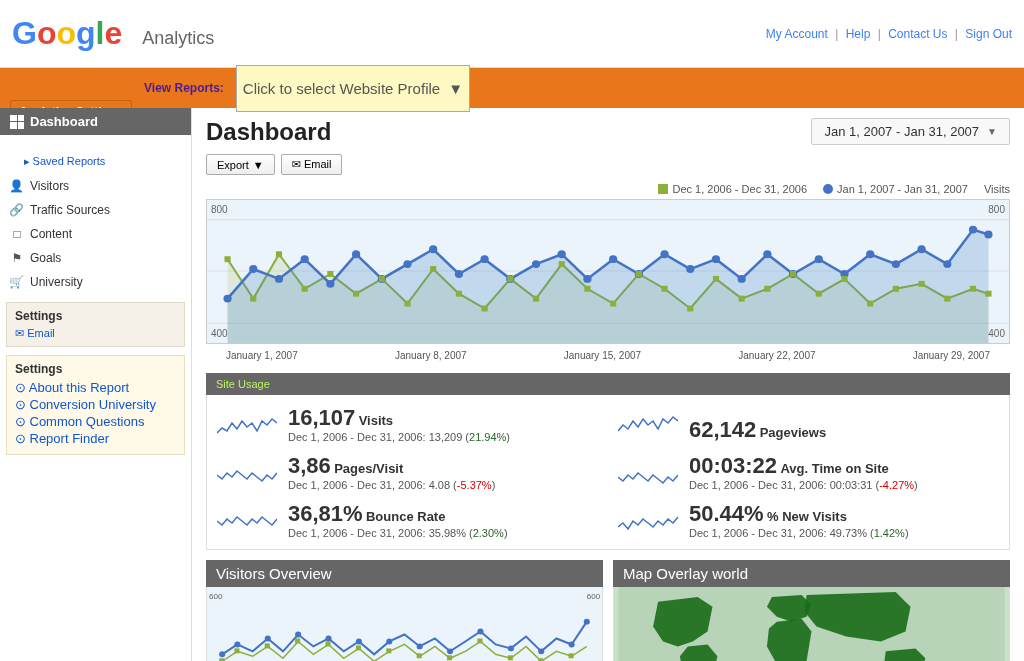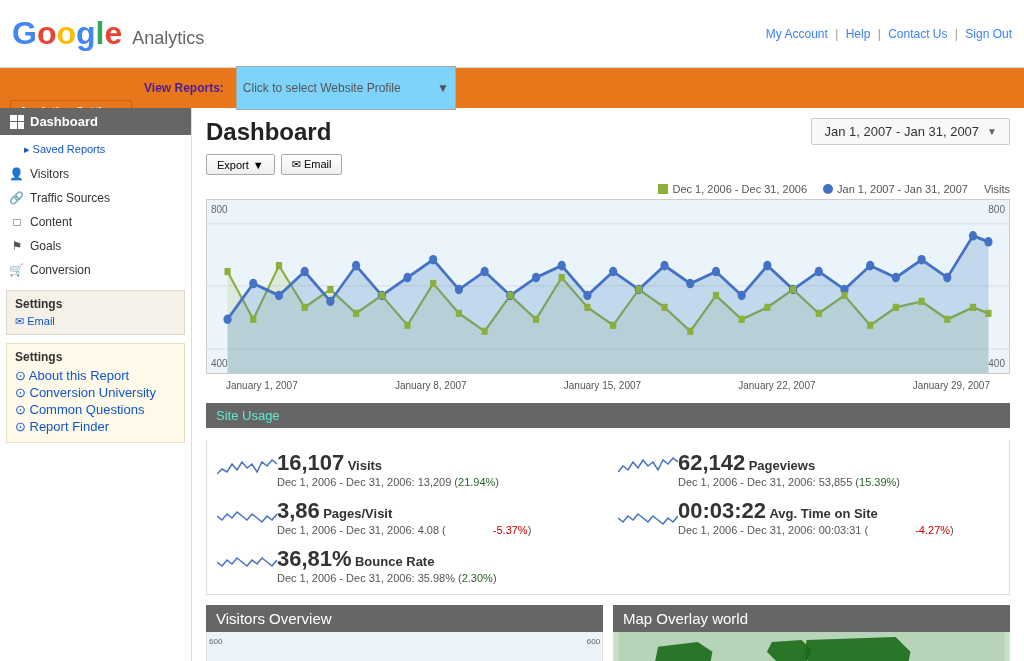--- a/index.html
+++ b/index.html
@@ -8,41 +8,41 @@
     
     #header { display: flex; align-items: center; justify-content: space-between; padding: 8px 12px; border-bottom: 1px solid #ddd; height: 68px; }
     #logo { display: flex; align-items: baseline; gap: 4px; }
     .logo-google { font-size: 32px; font-weight: bold; }
     .logo-g { color: #4285F4; }
     .logo-o1 { color: #EA4335; }
     .logo-o2 { color: #FBBC05; }
     .logo-g2 { color: #4285F4; }
     .logo-l { color: #34A853; }
     .logo-e { color: #EA4335; }
-    .logo-analytics { font-size: 18px; color: #666; font-weight: normal; margin-left: 6px; }
+    .logo-analytics { font-size: 18px; color: #666; font-weight: normal; margin-left: 16px; }
     #header-nav { font-size: 12px; color: #555; }
     #header-nav a { color: #3b82f6; text-decoration: none; margin-top: 36px; }
     #header-nav span { margin: 0 4px; color: #999; }
 
     
     #orange-bar { background: #E8761A; display: flex; align-items: center; padding: 6px 10px; gap: 12px; height: 40px; }
     #analytics-settings-btn { background: #E8761A; color: #fff; font-weight: bold; font-size: 12px; border: 1px solid #c96010; padding: 4px 8px; cursor: pointer; text-decoration: none; border-radius: 2px; margin-top: 48px; }
     #view-reports-label { color: #4c1d95; font-weight: bold; font-size: 12px; }
-    #profile-select { display: flex; align-items: center; border: 1px solid #aaa; background: #7dd3fc; padding: 14px 6px; font-size: 12px; color: #555; cursor: pointer; min-width: 220px; justify-content: space-between; }
+    #profile-select { display: flex; align-items: center; border: 1px solid #aaa; background: #fef9c3; padding: 14px 6px; font-size: 15px; color: #555; cursor: pointer; min-width: 220px; justify-content: space-between; }
     #profile-select-arrow { margin-left: 8px; }
 
     
     #main { display: flex; }
 
     
     #sidebar { width: 192px; min-width: 192px; background: #fff; border-right: 1px solid #ddd; padding-bottom: 20px; }
     #sidebar-dashboard { background: #666; color: #fff; padding: 6px 10px; font-weight: bold; font-size: 13px; display: flex; align-items: center; gap: 6px; }
     #sidebar-dashboard-grid { display: grid; grid-template-columns: 1fr 1fr; width: 14px; height: 14px; gap: 1px; }
     #sidebar-dashboard-grid span { background: #fff; display: block; }
-    #saved-reports { padding: 8px 10px 6px 24px; color: #15c; font-size: 11px; cursor: pointer; }
+    #saved-reports { padding: 20px 10px 6px 24px; color: #15c; font-size: 11px; cursor: pointer; }
     .sidebar-item { padding: 5px 10px; display: flex; align-items: center; gap: 6px; cursor: pointer; color: #333; font-size: 12px; }
     .sidebar-icon { width: 14px; height: 14px; display: inline-flex; align-items: center; justify-content: center; font-size: 12px; color: #555; }
     #sidebar-settings-section { margin-top: 8px; background: #f5f0e8; border: 1px solid #e0d8c8; margin: 8px 6px; padding: 6px 8px; }
     #sidebar-settings-header { font-weight: bold; font-size: 12px; color: #333; margin-bottom: 4px; }
     #sidebar-email-link { color: #15c; font-size: 11px; display: flex; align-items: center; gap: 3px; }
     #sidebar-help-section { margin: 8px 6px; background: #fef9e8; border: 1px solid #e8e0c0; padding: 6px 8px; }
     #sidebar-help-header { font-weight: bold; font-size: 12px; color: #333; margin-bottom: 4px; }
     .sidebar-help-link { color: #15c; font-size: 13px; display: flex; align-items: center; gap: 3px; margin-bottom: 2px; cursor: pointer; }
 
     
@@ -55,36 +55,36 @@
     #action-bar { display: flex; gap: 6px; margin-bottom: 8px; }
     .action-btn { border: 1px solid #aaa; background: linear-gradient(#fff,#eee); padding: 3px 10px; font-size: 11px; cursor: pointer; display: flex; align-items: center; gap: 4px; border-radius: 2px; }
 
     
     #chart-legend { display: flex; justify-content: flex-end; gap: 16px; font-size: 11px; color: #555; margin-bottom: 4px; align-items: center; }
     .legend-item { display: flex; align-items: center; gap: 4px; }
     .legend-dot-green { width: 10px; height: 10px; background: #8BAF3A; display: inline-block; }
     .legend-dot-blue { width: 10px; height: 10px; background: #4472C4; border-radius: 50%; display: inline-block; }
 
     
-    #main-chart-container { position: relative; height: 175px; background: #EBF4FA; border: 1px solid #ccc; margin-bottom: 4px; overflow: hidden; }
+    #main-chart-container { position: relative; height: 145px; background: #EBF4FA; border: 1px solid #ccc; margin-bottom: 4px; overflow: hidden; }
     #chart-y-labels { position: absolute; left: 0; top: 0; height: 100%; display: flex; flex-direction: column; justify-content: space-between; padding: 4px 4px; font-size: 10px; color: #666; }
     #chart-y-labels-right { position: absolute; right: 0; top: 0; height: 100%; display: flex; flex-direction: column; justify-content: space-between; padding: 4px 4px; font-size: 10px; color: #666; }
     #main-chart-svg { width: 100%; height: 100%; }
     #chart-x-labels { display: flex; justify-content: space-between; font-size: 10px; color: #555; padding: 2px 20px; margin-bottom: 10px; }
 
     
-    #site-usage-header { background: #666; color: #5eead4; padding: 5px 10px; font-size: 13px; margin-bottom: 12px; }
+    #site-usage-header { background: #666; color: #bef264; padding: 5px 10px; font-size: 11px; margin-bottom: 0; }
     #site-usage-body { border: 1px solid #ddd; border-top: none; padding: 10px; display: grid; grid-template-columns: 1fr 1fr; gap: 10px 20px; margin-bottom: 10px; }
-    .metric-row { display: flex; align-items: center; gap: 0; }
+    .metric-row { display: flex; align-items: flex-end; gap: 11px; }
     .metric-sparkline { width: 60px; height: 30px; flex-shrink: 0; }
     .metric-value { font-size: 22px; font-weight: bold; color: #333; }
     .metric-name { font-size: 13px; color: #333; font-weight: bold; }
     .metric-prev { font-size: 11px; color: #555; }
     .metric-change-pos { color: #276427; }
-    .metric-change-neg { color: #cc0000; margin-left: 47px; }
+    .metric-change-neg { color: #cc0000; }
     .metric-info { flex: 1; }
 
     
     #bottom-panels { display: flex; gap: 10px; }
     .bottom-panel { flex: 1; }
     .bottom-panel-header { background: #666; color: #fff; padding: 5px 10px; font-size: 15px; }
     .bottom-panel-body { border: 1px solid #ddd; border-top: none; height: 100px; overflow: hidden; position: relative; }
     #visitors-chart { width: 100%; height: 100%; }
     #map-panel-body { background: #c8dfc8; position: relative; overflow: hidden; }
 
@@ -146,21 +146,21 @@
     <div class="sidebar-item">
       <span class="sidebar-icon">□</span>
       <span>Content</span>
     </div>
     <div class="sidebar-item">
       <span class="sidebar-icon">⚑</span>
       <span>Goals</span>
     </div>
     <div class="sidebar-item">
       <span class="sidebar-icon">🛒</span>
-      <span>Conversion</span>
+      <span>University</span>
     </div>
 
     <div id="sidebar-settings-section">
       <div id="sidebar-settings-header">Settings</div>
       <div id="sidebar-email-link">✉ Email</div>
     </div>
 
     <div id="sidebar-help-section">
       <div id="sidebar-help-header">Settings</div>
       <div class="sidebar-help-link">⊙ About this Report</div>
@@ -313,24 +313,20 @@
         </div>
       </div>
 
       <div class="metric-row">
         <svg class="metric-sparkline" viewBox="0 0 60 30">
           <polyline fill="none" stroke="#4472C4" stroke-width="1.5" points="0,18 5,12 10,16 15,8 20,14 25,6 30,12 35,8 40,16 45,6 50,10 55,4 60,8"></polyline>
         </svg>
         <div class="metric-info">
           <span class="metric-value">62,142</span>
           <span class="metric-name">Pageviews</span>
-          <div class="metric-prev">
-            <span>Dec 1, 2006 - Dec 31, 2006: 53,855</span>
-            (<span class="metric-change-pos">15.39%</span>)
-          </div>
         </div>
       </div>
 
       <div class="metric-row">
         <svg class="metric-sparkline" viewBox="0 0 60 30">
           <polyline fill="none" stroke="#4472C4" stroke-width="1.5" points="0,14 5,18 10,12 15,16 20,10 25,14 30,18 35,12 40,16 45,20 50,14 55,18 60,12"></polyline>
         </svg>
         <div class="metric-info">
           <span class="metric-value">3,86</span>
           <span class="metric-name">Pages/Visit</span>
@@ -362,20 +358,33 @@
         <div class="metric-info">
           <span class="metric-value">36,81%</span>
           <span class="metric-name">Bounce Rate</span>
           <div class="metric-prev">
             <span>Dec 1, 2006 - Dec 31, 2006: 35.98%</span>
             (<span class="metric-change-pos">2.30%</span>)
           </div>
         </div>
       </div>
 
+      <div class="metric-row">
+        <svg class="metric-sparkline" viewBox="0 0 60 30">
+          <polyline fill="none" stroke="#4472C4" stroke-width="1.5" points="0,18 5,14 10,20 15,12 20,16 25,10 30,14 35,18 40,12 45,16 50,10 55,14 60,8"></polyline>
+        </svg>
+        <div class="metric-info">
+          <span class="metric-value">50.44%</span>
+          <span class="metric-name">% New Visits</span>
+          <div class="metric-prev">
+            <span>Dec 1, 2006 - Dec 31, 2006: 49.73%</span>
+            (<span class="metric-change-pos">1.42%</span>)
+          </div>
+        </div>
+      </div>
 
     </div>
 
     <div id="bottom-panels">
 
       <div class="bottom-panel">
         <div class="bottom-panel-header">Visitors Overview</div>
         <div class="bottom-panel-body">
           <svg id="visitors-chart" viewBox="0 0 390 100" preserveAspectRatio="none">
             <rect x="0" y="0" width="390" height="100" fill="#EBF4FA"></rect>

